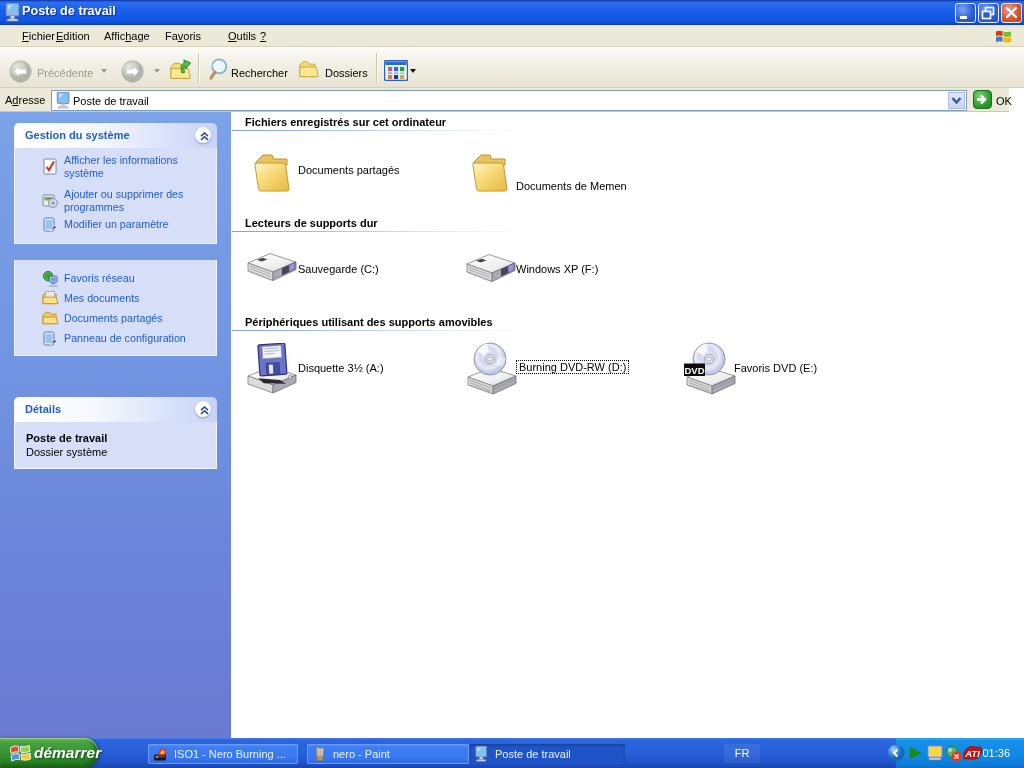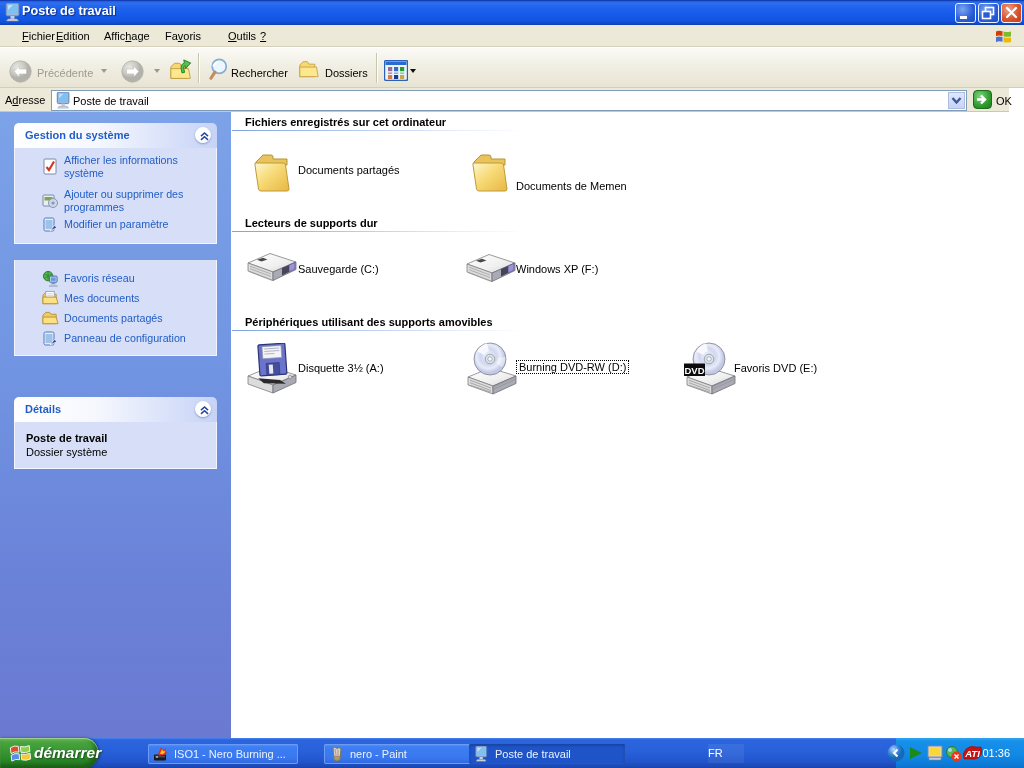--- a/index.html
+++ b/index.html
@@ -56,21 +56,21 @@
  box-shadow:inset 0 1px 1px #9ed392, inset -3px -3px 5px #1c5c18, 1px 0 3px rgba(0,0,0,.4)}
 #startbtn .st{position:absolute;left:34px;top:6px;color:#fff;font-size:15.5px;font-weight:bold;font-style:italic;text-shadow:1px 1px 2px #1d4a1a}
 .taskbtn{position:absolute;top:6px;height:20px;border-radius:2px;color:#fff;overflow:hidden;white-space:nowrap}
 .tb-n{background:linear-gradient(180deg,#5b96f8 0%,#3d7ef5 15%,#3977ee 70%,#3268dd 100%);box-shadow:inset 0 0 0 1px #6a9cf5}
 .tb-a{background:#1e54c8;box-shadow:inset 0 1px 3px #123a92,inset 0 0 0 1px #2a5dc9}
 .taskbtn .ti{position:absolute;left:5px;top:2px;width:16px;height:16px}
 .taskbtn .tt{position:absolute;left:26px;top:4px;font-size:11px;color:#eaf3ff}
 #tray{position:absolute;left:896px;top:0;width:128px;height:30px;
  background:linear-gradient(180deg,#31a7f3 0%,#1790ea 10%,#1189e6 55%,#0d7ad6 90%,#0a70cc 100%)}
 #clock{position:absolute;right:14px;top:9px;color:#fff;font-size:11px}
-#fr{position:absolute;left:708px;top:6px;width:36px;height:19px;background:rgba(255,255,255,.07);color:#fff;line-height:19px}
+#fr{position:absolute;left:724px;top:6px;width:36px;height:19px;background:rgba(255,255,255,.07);color:#fff;text-align:center;line-height:19px}
 </style></head>
 <body>
 <div id="titlebar">
  <svg class="abs" style="left:5px;top:3px" width="17" height="19" viewBox="0 0 17 19">
   <rect x="1" y="0" width="13" height="13" rx="1.5" fill="#9fb9e0" stroke="#5a7ab2" stroke-width="1"></rect>
   <rect x="2.5" y="1.5" width="10" height="9.5" fill="#7ec0ef"></rect>
   <path d="M3 2 L8 2 L3 7 Z" fill="#b8e2fa"></path>
   <rect x="5.5" y="13" width="4" height="3" fill="#c6cede"></rect>
   <path d="M3 16 h9 l1.5 2 h-12 Z" fill="#d8dce8" stroke="#8a93a8" stroke-width=".6"></path>
  </svg>
@@ -379,21 +379,21 @@
  <div class="taskbtn tb-n" style="left:148px;width:150px">
   <svg class="ti" width="16" height="16" viewBox="0 0 16 16">
         <rect x="1" y="8.5" width="12" height="6" rx="1" fill="#1a1a1a"></rect>
         <rect x="2" y="9.5" width="10" height="2" fill="#4a4a52"></rect>
         <ellipse cx="4" cy="11" rx="1.2" ry=".8" fill="#d8d8d8"></ellipse>
         <path d="M5 8 L8 1 L10 4 L13 2 L12.5 6 L15 7 L11 9 L6.5 9.5 Z" fill="#e83018"></path>
         <path d="M7 7.5 L9 3.5 L10.5 5.5 L12 4.5 L11.5 7 L9 8.2 Z" fill="#f8c828"></path>
       </svg>
   <span class="tt">ISO1 - Nero Burning ...</span>
  </div>
- <div class="taskbtn tb-n" style="left:324px;width:162px">
+ <div class="taskbtn tb-n" style="left:307px;width:162px">
   <svg class="ti" width="16" height="16" viewBox="0 0 16 16">
         <path d="M4 2 L6 1 L8 2.5 L10 1.5 L12 3 L11 14 L8 15 L5 14 Z" fill="#d8d0c0" stroke="#776"></path>
         <path d="M6 3 L7 9 M9 3.5 L9 9" stroke="#a89" stroke-width=".8"></path>
         <path d="M5 10 L11 10 L10.5 13.5 L8 14.5 L5.5 13.5 Z" fill="#b89868" stroke="#776" stroke-width=".5"></path>
       </svg>
   <span class="tt">nero - Paint</span>
  </div>
  <div class="taskbtn tb-a" style="left:469px;width:156px">
   <svg class="ti" width="16" height="16" viewBox="0 0 17 19">
         <rect x="1" y="0" width="13" height="13" rx="1.5" fill="#9fb9e0" stroke="#5a7ab2"></rect>

